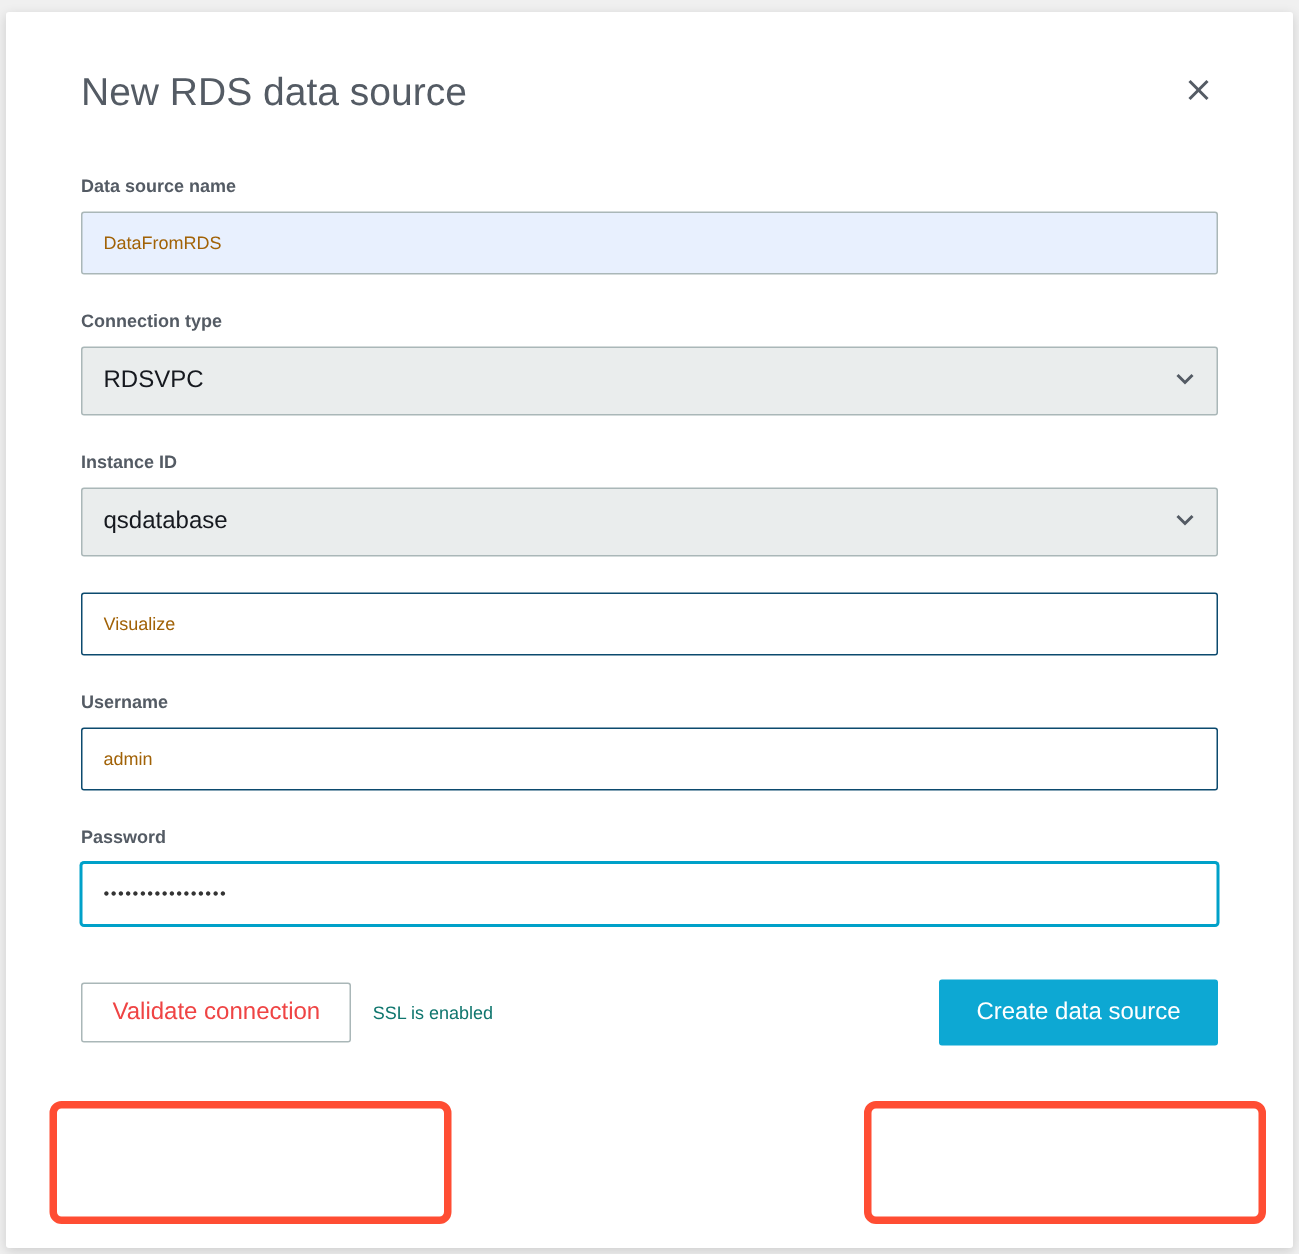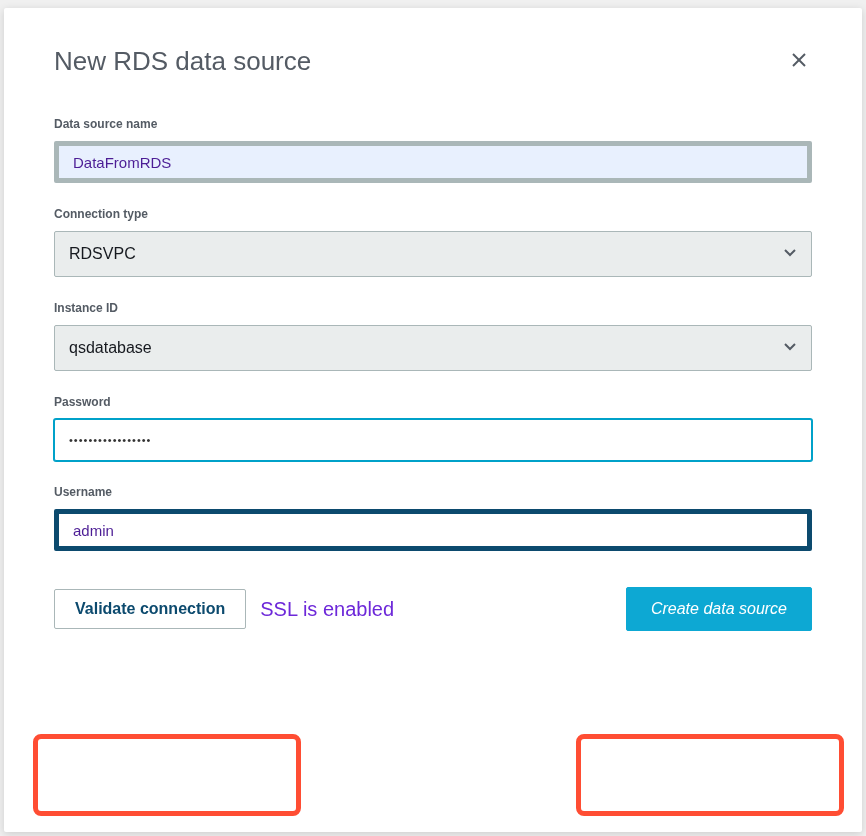--- a/index.html
+++ b/index.html
@@ -60,23 +60,23 @@
       display: block;
       font-size: 12px;
       font-weight: 700;
       color: #545b64;
       margin-bottom: 10px;
     }
     .form-input {
       width: 100%;
       height: 42px;
       padding: 8px 14px;
-      font-size: 15px;
-      color: #4c1d95;
-      border: 5px solid #0c4a6e;
+      font-size: 12px;
+      color: #a16207;
+      border: 1px solid #0c4a6e;
       border-radius: 2px;
       background: #fff;
       outline: none;
     }
     .form-input.highlighted {
       background: #e8f0fe;
       border-color: #aab7b8;
     }
     .form-input.focused {
       border: 1px solid #00a1c9;
@@ -126,33 +126,31 @@
     .btn {
       padding: 10px 20px;
       font-size: 16px;
       border-radius: 2px;
       cursor: pointer;
       border: 1px solid transparent;
     }
     .btn-secondary {
       background: #fff;
       border: 1px solid #aab7b8;
-      color: #0c4a6e;
-      font-weight: bold;
+      color: #ef4444;
     }
     .btn-primary {
       background: #0da8d3;
       color: #fff;
       border: 1px solid #0da8d3;
       padding: 12px 24px;
-      font-style: italic;
     }
     .ssl-text {
-      font-size: 20px;
-      color: #6d28d9;
+      font-size: 12px;
+      color: #0f766e;
     }
     .highlight-box {
       position: absolute;
       border: 5px solid #ff4d33;
       border-radius: 8px;
       pointer-events: none;
     }
     .highlight-left {
       left: 33px;
       bottom: 20px;
@@ -206,30 +204,31 @@
       <span>qsdatabase</span>
       <span class="chevron">
         <svg viewBox="0 0 14 14">
             <polyline points="2,5 7,10 12,5"></polyline>
           </svg>
       </span>
     </div>
   </div>
 
   <div class="form-group">
+    <input type="text" class="form-input" value="Visualize" style="">
+  </div>
+
+  <div class="form-group">
+    <label class="form-label">Username</label>
+    <input type="text" class="form-input" value="admin" style="">
   </div>
 
   <div class="form-group">
     <label class="form-label">Password</label>
     <input type="text" class="form-input focused password" value="•••••••••••••••••" style="">
-  </div>
-
-  <div class="form-group">
-    <label class="form-label">Username</label>
-    <input type="text" class="form-input" value="admin" style="">
   </div>
 
   <div class="footer-row">
     <div class="footer-left">
       <button class="btn btn-secondary">Validate connection</button>
       <span class="ssl-text">SSL is enabled</span>
     </div>
     <button class="btn btn-primary">Create data source</button>
   </div>
 

